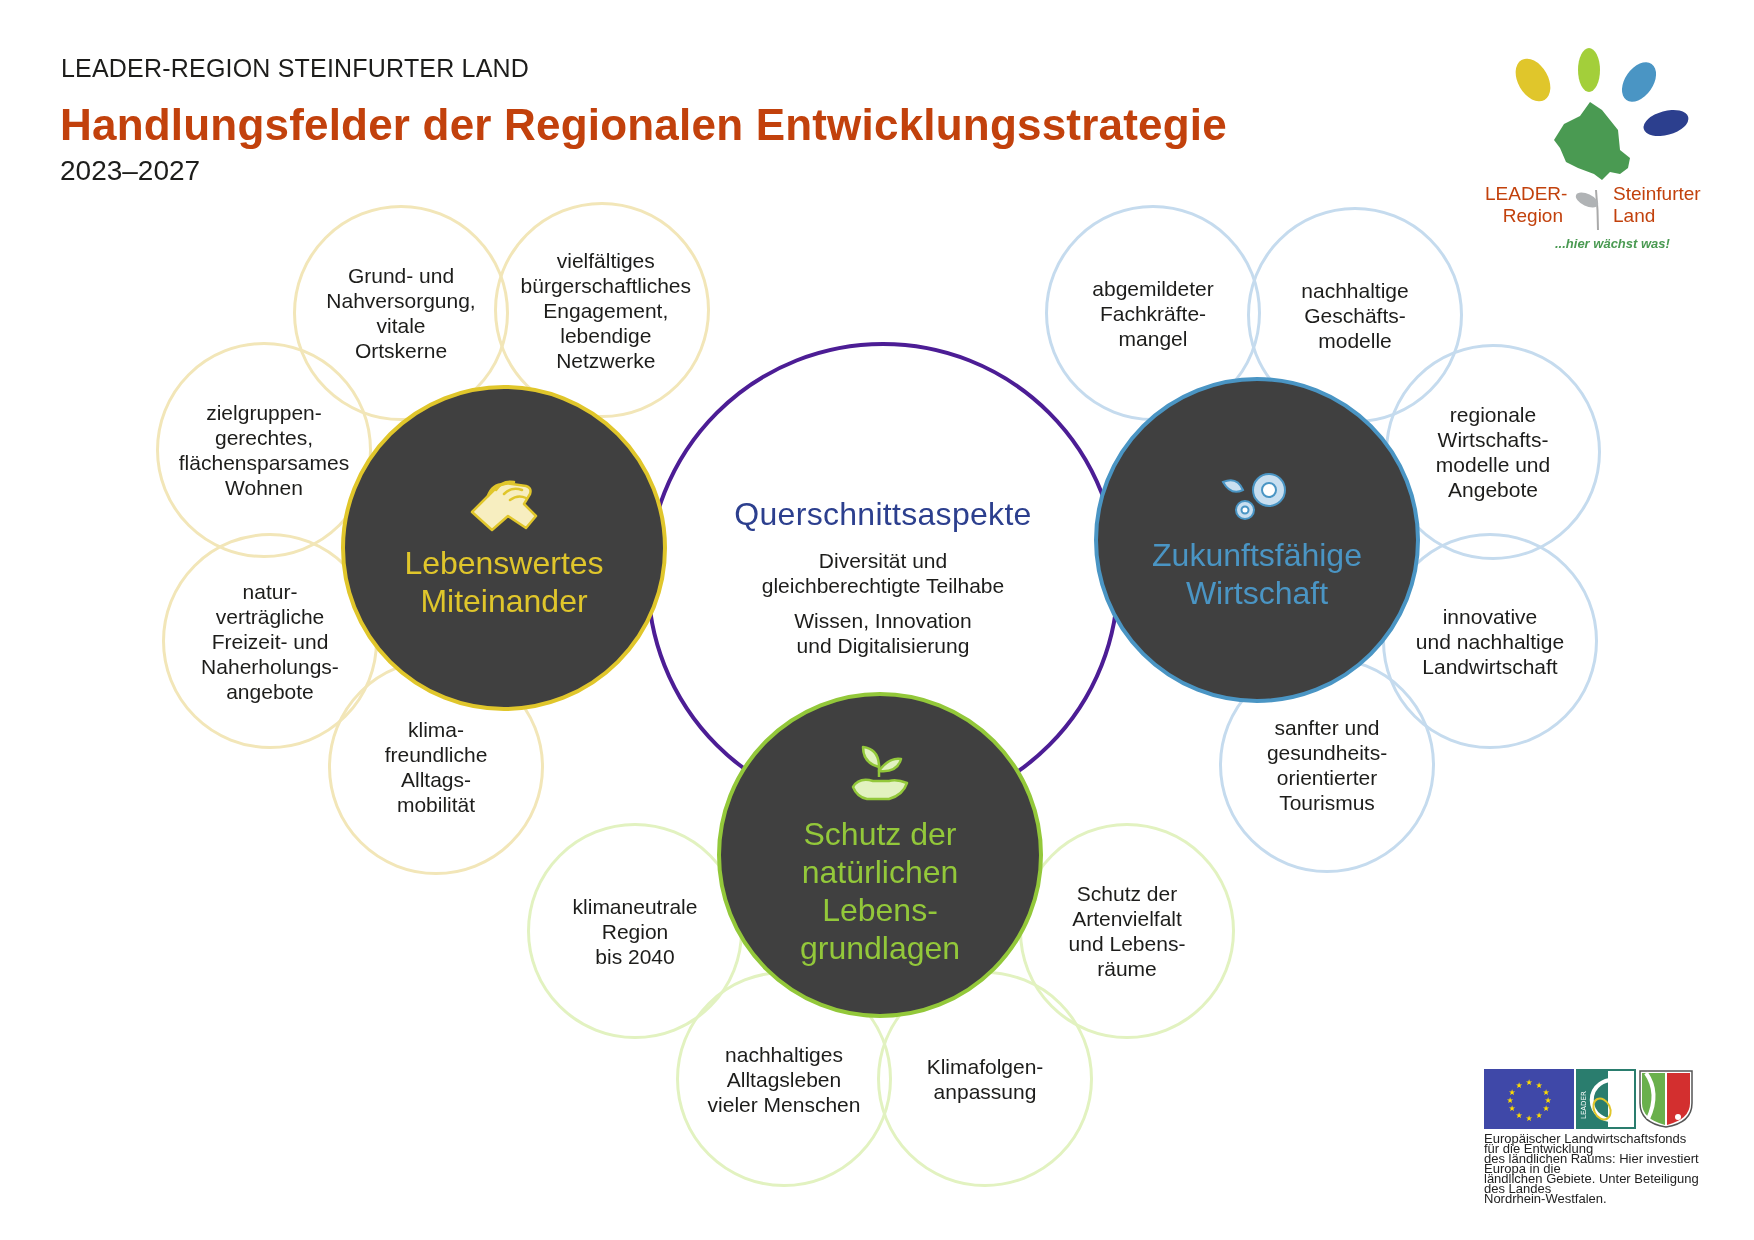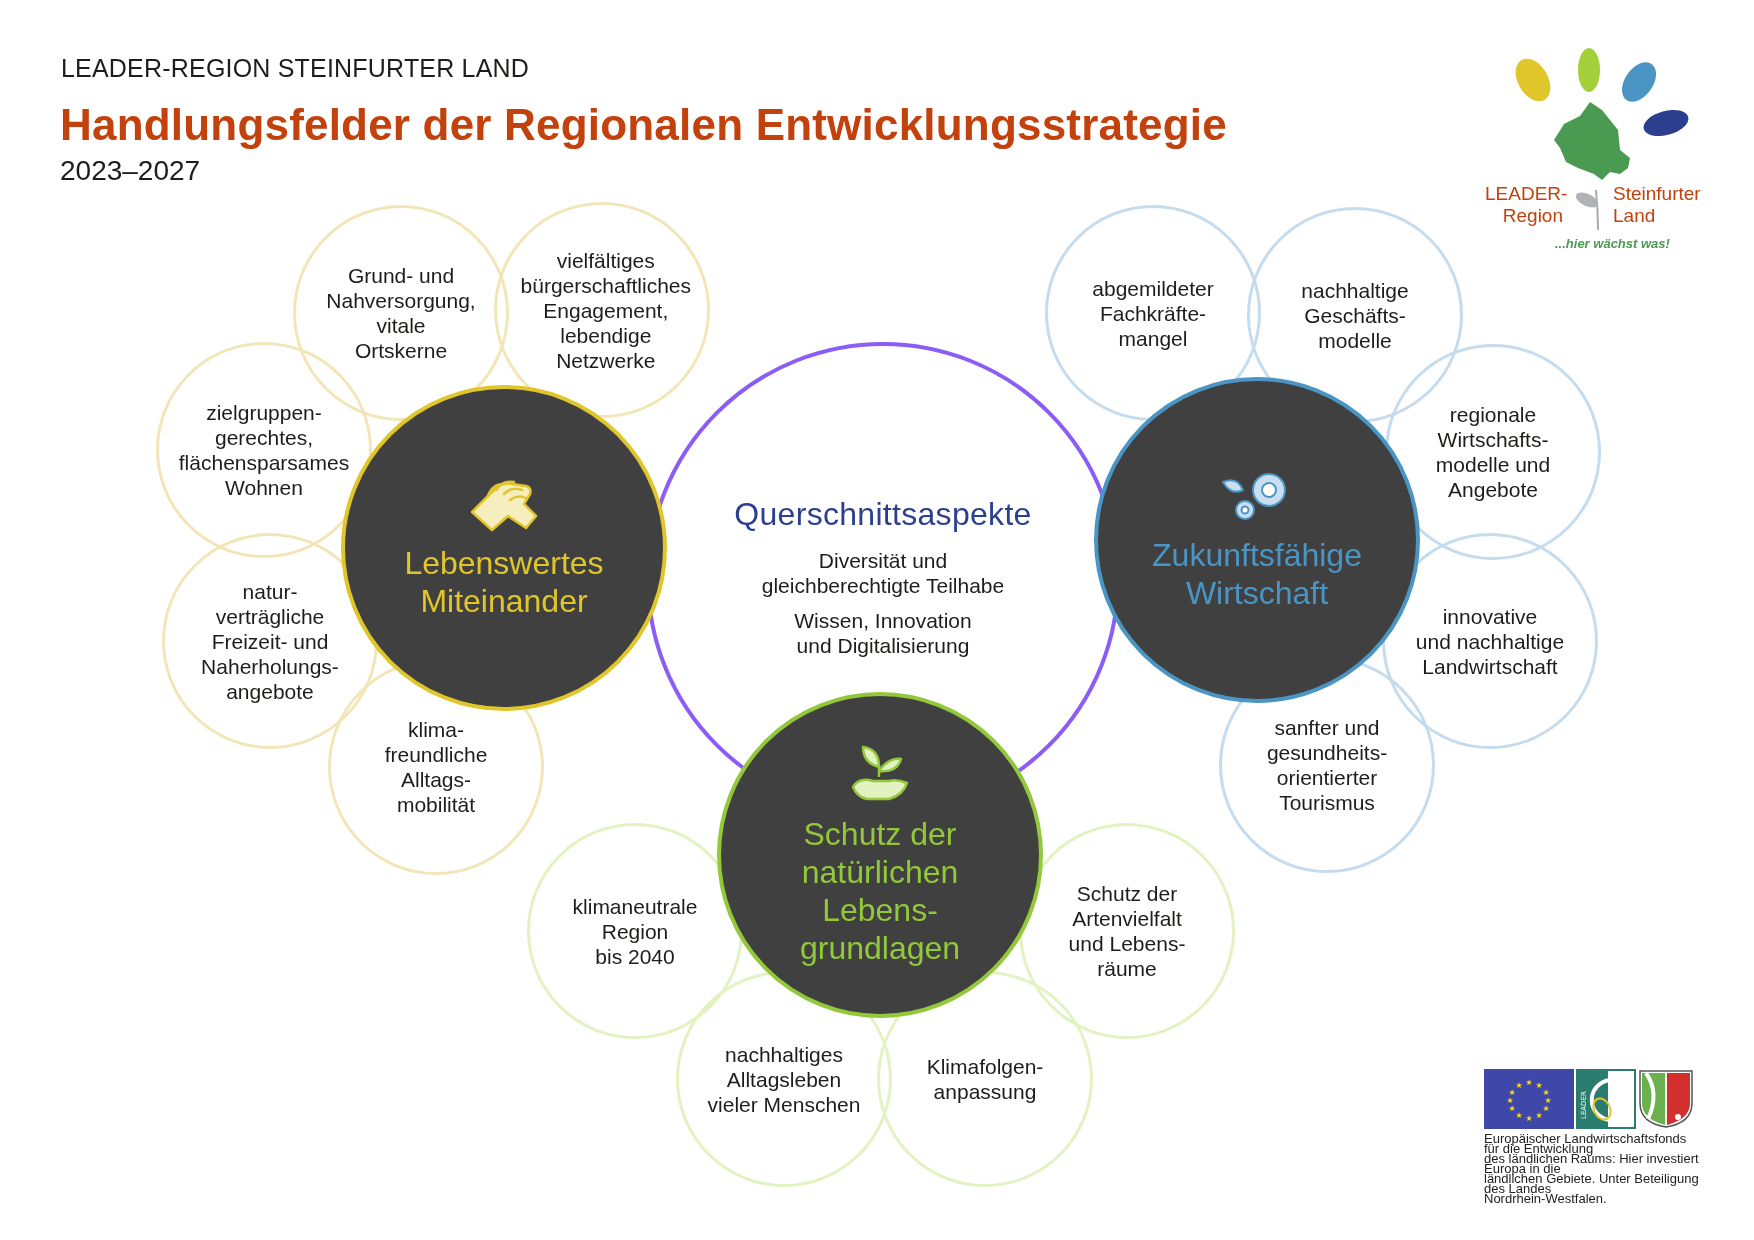--- a/index.html
+++ b/index.html
@@ -14,21 +14,21 @@
   .y-small { border-color:#f2e6b8; }
   .b-small { border-color:#c5dbee; }
   .g-small { border-color:#e2f2c0; }
 
   .main { width:326px; height:326px; border-width:4px; border-style:solid; background:#404040; }
   .main .label { font-family:"Liberation Sans",sans-serif; font-size:32px; line-height:38px; font-weight:500; white-space:pre-line; }
   .y-main { border-color:#e0c62b; } .y-main .label { color:#e0c62b; }
   .b-main { border-color:#4a95c4; } .b-main .label { color:#4a95c4; }
   .g-main { border-color:#93c83a; } .g-main .label { color:#93c83a; }
 
-  .center { width:474px; height:474px; border:4px solid #8b5cf6; background:transparent; }
+  .center { width:474px; height:474px; border:4px solid #4c1d95; background:transparent; }
   .center .ctitle { font-family:"Liberation Sans",sans-serif; font-size:32px; color:#2c3f8e; margin-bottom:10px; letter-spacing:0.3px; }
   .center .citem { font-family:"Liberation Sans",sans-serif; font-size:21px; line-height:25px; white-space:pre-line; margin:5px 0; }
 
   .icon { display:block; margin-bottom:12px; }
 
   .logo { position:absolute; left:1470px; top:40px; width:250px; height:220px; }
   .logo .lt { position:absolute; font-family:"Liberation Sans",sans-serif; font-size:19px; line-height:22px; color:#c2410c; }
   .logo .tag { position:absolute; left:85px; top:196px; font-family:"Liberation Sans",sans-serif; font-size:13px; font-style:italic; font-weight:bold; color:#4a9a52; }
 
   .funders { position:absolute; left:1484px; top:1069px; width:215px; }

